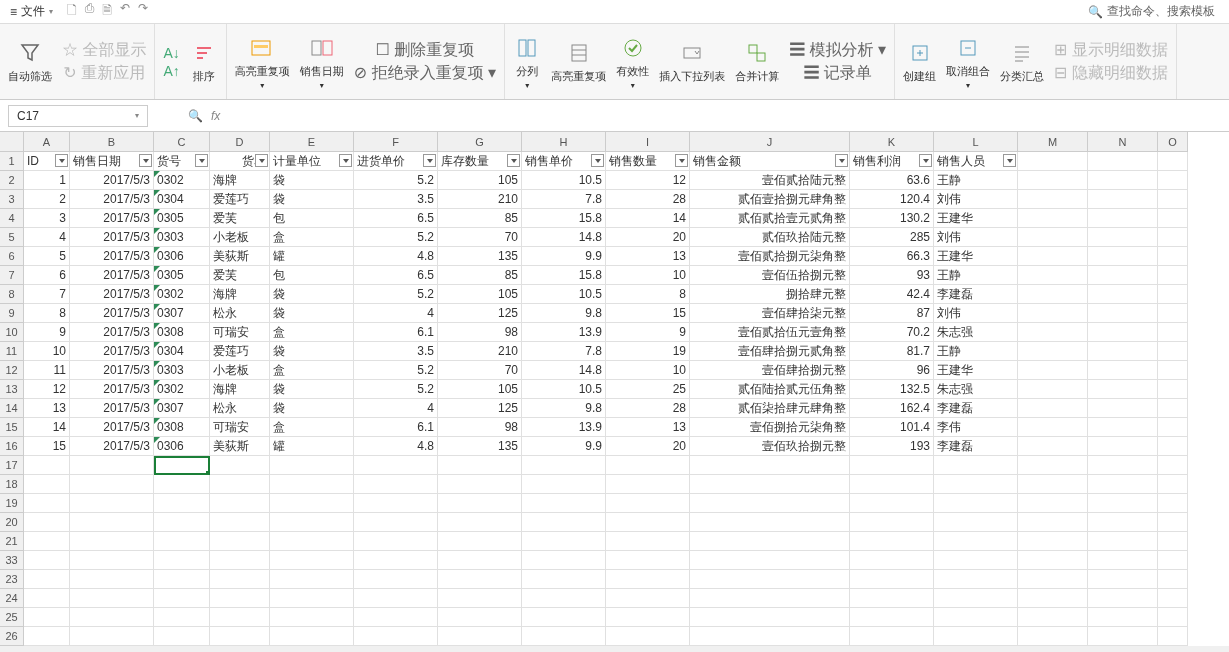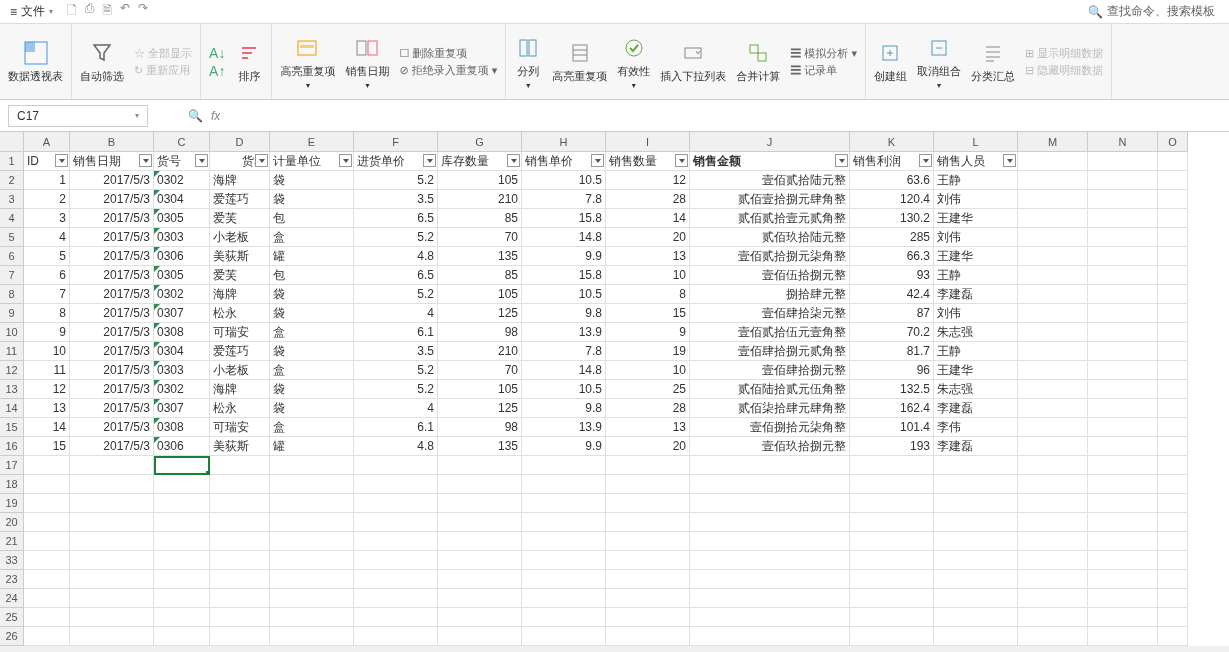--- a/index.html
+++ b/index.html
@@ -9,21 +9,21 @@
 .menu-bar .qat { display:flex; gap:8px; margin-left:8px; }
 .menu-bar .qat span { color:#888; }
 .menu-bar .tabs { display:flex; margin-left:40px; }
 .menu-bar .tabs .tab { padding:3px 10px; cursor:pointer; }
 .menu-bar .tabs .tab.active { background:#2ea44f; color:#fff; border-radius:3px; }
 .menu-bar .search { margin-left:auto; display:flex; align-items:center; gap:4px; color:#666; padding-right:10px;}
 .ribbon { background:#f7f7f7; height:76px; display:flex; border-bottom:1px solid #ccc; }
 .ribbon .group { display:flex; flex-direction:column; align-items:center; justify-content:center; padding:4px 8px; border-right:1px solid #e0e0e0; }
 .ribbon .group .big { display:flex; flex-direction:column; align-items:center; gap:2px; font-size:11px; }
 .ribbon .group .icon { width:28px; height:28px; display:flex; align-items:center; justify-content:center; }
-.ribbon .group .row-items { display:flex; flex-direction:column; gap:2px; font-size:11px; color:#666; }
+.ribbon .group .row-items { display:flex; flex-direction:column; gap:2px; font-size:16px; color:#666;align-items:center; }
 .ribbon .group .row-items.disabled { color:#bbb; }
 .ribbon .hcombo { display:flex; gap:10px; align-items:center; }
 .namebox-bar { background:#fff; height:32px; display:flex; align-items:center; border-bottom:1px solid #ccc; }
 .namebox { width:140px; border:1px solid #ccc; height:22px; margin-left:8px; padding:0 8px; display:flex; align-items:center; justify-content:space-between; }
 .fx-area { display:flex; align-items:center; gap:8px; margin-left:40px; color:#888; }
 .sheet { background:#fff; position:relative; }
 .corner { position:absolute; left:0; top:0; width:24px; height:20px; background:#f0f0f0; border-right:1px solid #ccc; border-bottom:1px solid #ccc; }
 .col-headers { display:flex; margin-left:24px; }
 .col-headers .ch { height:20px; background:#f0f0f0; border-right:1px solid #ccc; border-bottom:1px solid #ccc; display:flex; align-items:center; justify-content:center; color:#555; font-size:11px; }
 .rows-area { display:flex; }
@@ -57,31 +57,20 @@
     <span>↶</span>
     <span>↷</span>
   </div>
   <div class="search">
     <span>🔍</span>
     <span>查找命令、搜索模板</span>
   </div>
 </div>
 
 <div class="ribbon">
-  <div class="group">
-    <div class="big">
-      <div class="icon">
-          <svg width="26" height="26">
-            <rect x="2" y="2" width="22" height="22" fill="none" stroke="#4a90d9"></rect>
-            <rect x="2" y="2" width="10" height="10" fill="#4a90d9" opacity="0.5"></rect>
-          </svg>
-        </div>
-      <span>数据透视表</span>
-    </div>
-  </div>
   <div class="group">
     <div class="hcombo">
       <div class="big">
         <div class="icon">
             <svg width="22" height="22">
               <path d="M3 3h16l-6 8v7l-4-2v-5z" fill="none" stroke="#666" stroke-width="1.5"></path>
             </svg>
           </div>
         <span>自动筛选</span>
       </div>
@@ -318,21 +307,21 @@
             <div class="filter-btn"></div>
           </div>
           <div class="cell header-cell" style="width: 84px;">
             <span>销售单价</span>
             <div class="filter-btn"></div>
           </div>
           <div class="cell header-cell" style="width: 84px;">
             <span>销售数量</span>
             <div class="filter-btn"></div>
           </div>
-          <div class="cell header-cell" style="width: 160px; font-weight: bold;">
+          <div class="cell header-cell" style="width: 160px;">
             <span>销售金额</span>
             <div class="filter-btn"></div>
           </div>
           <div class="cell header-cell" style="width: 84px;">
             <span>销售利润</span>
             <div class="filter-btn"></div>
           </div>
           <div class="cell header-cell" style="width: 84px;">
             <span>销售人员</span>
             <div class="filter-btn"></div>

